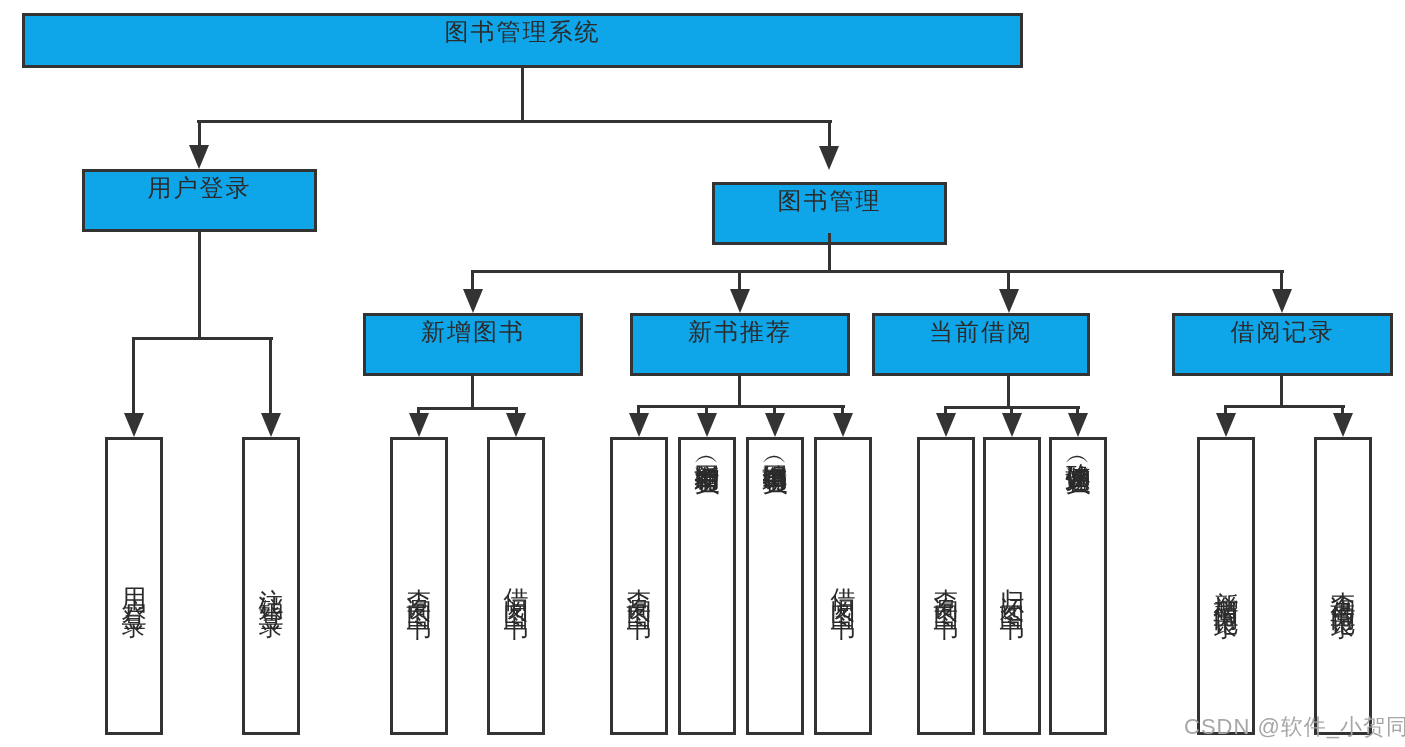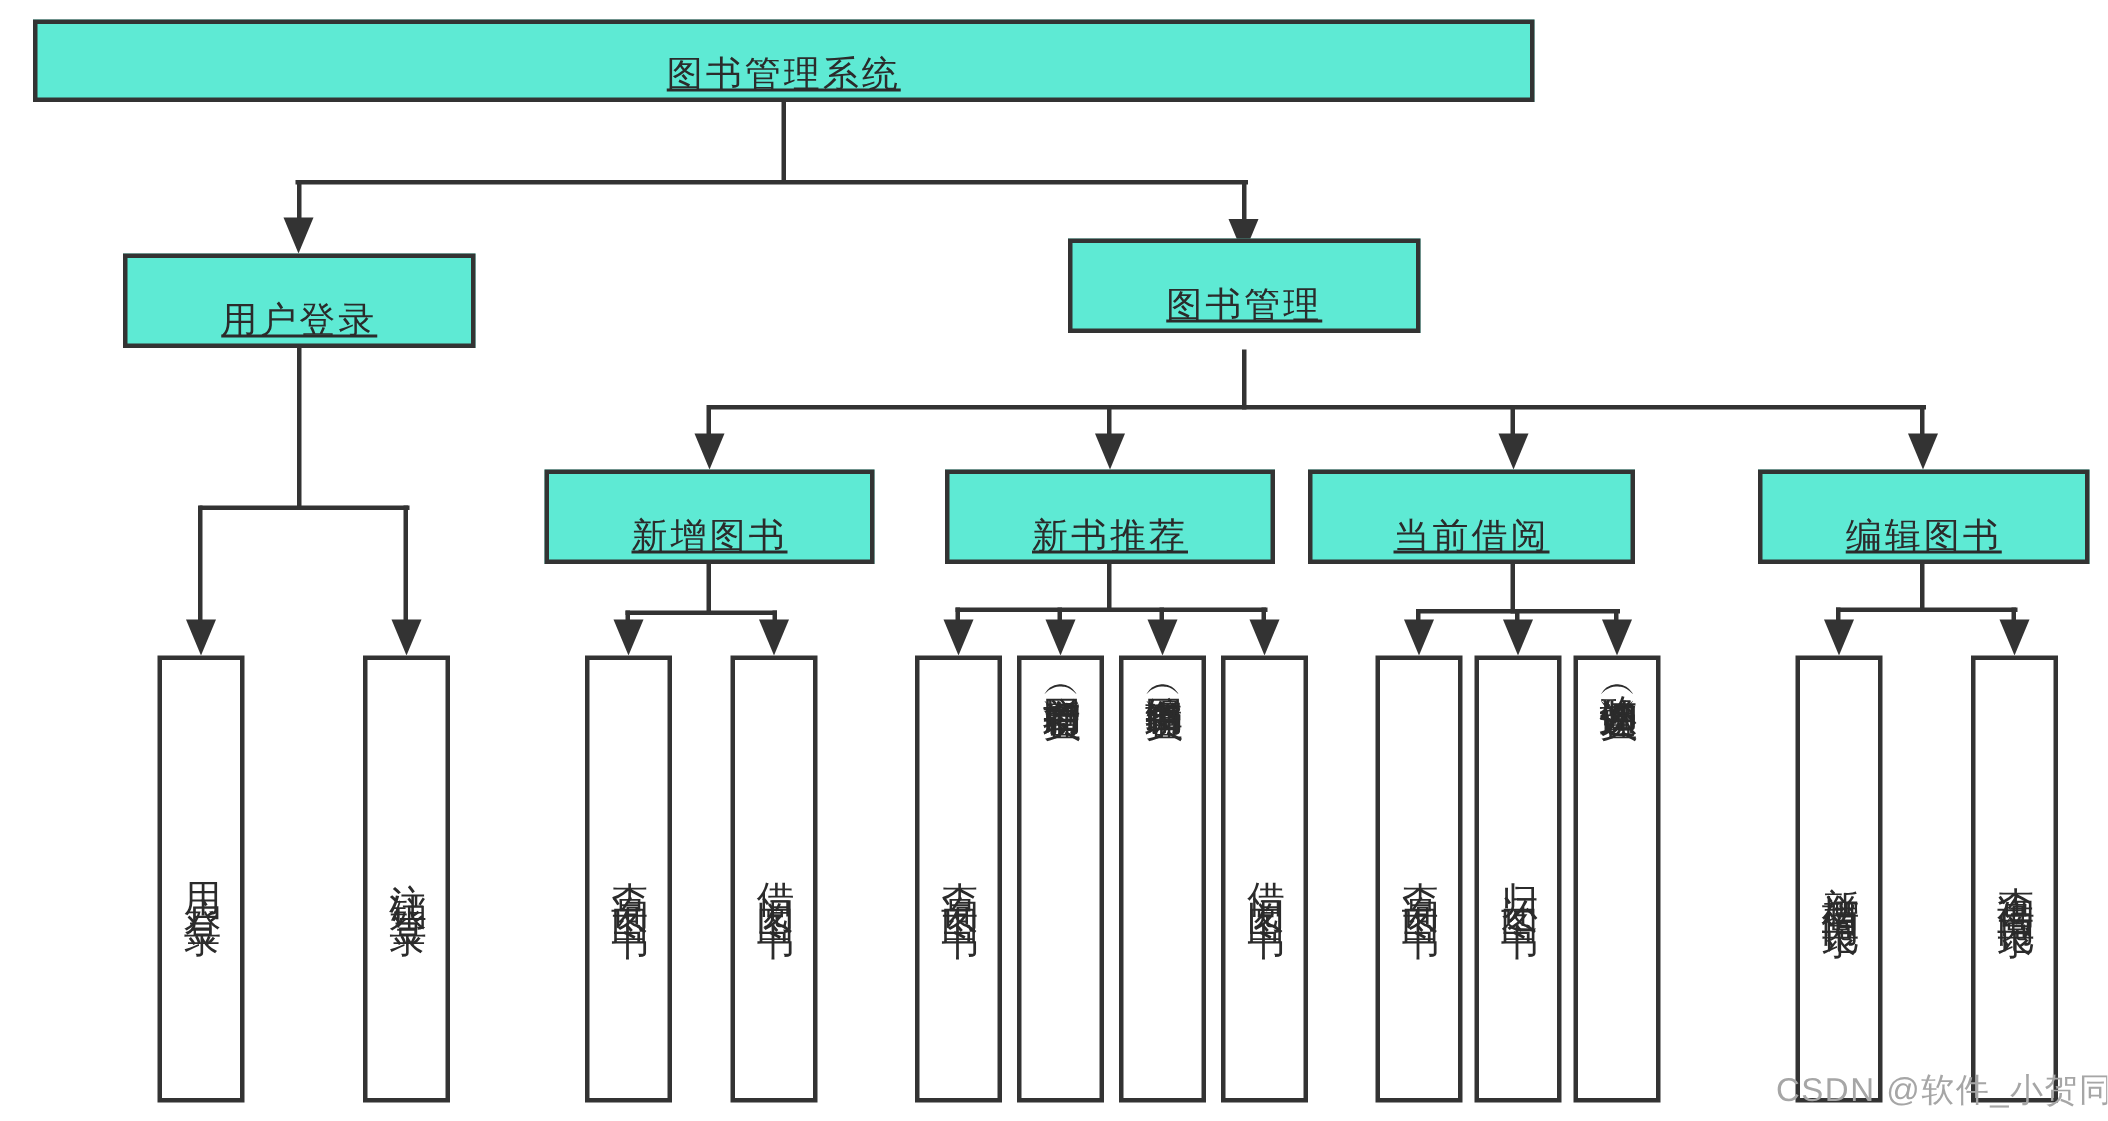--- a/index.html
+++ b/index.html
@@ -1,23 +1,23 @@
 <!DOCTYPE html>
 <html><head>
 <meta charset="utf-8">
 <style>
   html,body{margin:0;padding:0;background:#ffffff;}
   .stage{
     position:relative;width:1405px;height:747px;background:#ffffff;
     font-family:"Liberation Sans","DejaVu Sans",sans-serif;color:#2b2b2b;overflow:hidden;
   }
   .box{
-    position:absolute;box-sizing:border-box;border:3px solid #333333;background:#5eead4;
-    display:flex;align-items:flex-end;justify-content:center;
-    font-size:24px;letter-spacing:2px;white-space:nowrap;text-decoration:underline;
+    position:absolute;box-sizing:border-box;border:3px solid #333333;background:#0ea5e9;
+    display:flex;align-items:flex-start;justify-content:center;
+    font-size:24px;letter-spacing:2px;white-space:nowrap;
   }
   .leaf{
     position:absolute;box-sizing:border-box;border:3px solid #333333;background:#ffffff;
     width:58px;height:298px;top:437px;
     display:flex;align-items:center;justify-content:center;
   }
   .leaf .vtext{
     writing-mode:vertical-rl;text-orientation:mixed;
     font-size:25px;line-height:1;letter-spacing:9px;
   }
@@ -49,21 +49,21 @@
   <div class="vline" style="left:521px;top:68px;height:54px;"></div>
   <div class="hline" style="left:197px;top:120px;width:635px;"></div>
   <div class="vline" style="left:198px;top:120px;height:27px;"></div>
   <div class="arrow" style="left:189px;top:145px;"></div>
   <div class="vline" style="left:828px;top:120px;height:27px;"></div>
   <div class="arrow" style="left:819px;top:146px;"></div>
 
   <div class="box" style="left:82px;top:169px;width:235px;height:63px;">
     <span>用户登录</span>
   </div>
-  <div class="box" style="left:712px;top:159px;width:235px;height:63px;">
+  <div class="box" style="left:712px;top:182px;width:235px;height:63px;">
     <span>图书管理</span>
   </div>
 
   <div class="vline" style="left:198px;top:232px;height:108px;"></div>
   <div class="hline" style="left:133px;top:337px;width:140px;"></div>
   <div class="vline" style="left:132px;top:337px;height:78px;"></div>
   <div class="arrow" style="left:124px;top:413px;"></div>
   <div class="vline" style="left:269px;top:337px;height:78px;"></div>
   <div class="arrow" style="left:261px;top:413px;"></div>
 
@@ -81,21 +81,21 @@
   <div class="box" style="left:363px;top:313px;width:220px;height:63px;">
     <span>新增图书</span>
   </div>
   <div class="box" style="left:630px;top:313px;width:220px;height:63px;">
     <span>新书推荐</span>
   </div>
   <div class="box" style="left:872px;top:313px;width:218px;height:63px;">
     <span>当前借阅</span>
   </div>
   <div class="box" style="left:1172px;top:313px;width:221px;height:63px;">
-    <span>编辑图书</span>
+    <span>借阅记录</span>
   </div>
 
   <div class="vline" style="left:471px;top:376px;height:34px;"></div>
   <div class="hline" style="left:417px;top:407px;width:101px;"></div>
   <div class="vline" style="left:417px;top:407px;height:8px;"></div>
   <div class="arrow" style="left:409px;top:413px;"></div>
   <div class="vline" style="left:515px;top:407px;height:8px;"></div>
   <div class="arrow" style="left:506px;top:413px;"></div>
 
   <div class="vline" style="left:738px;top:376px;height:32px;"></div>

